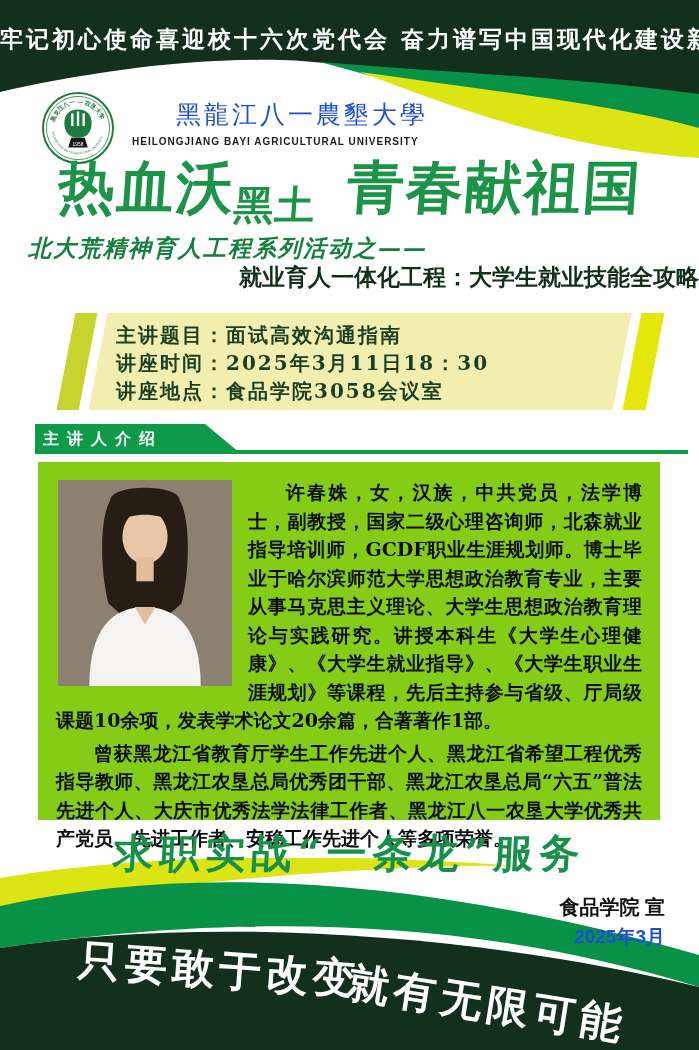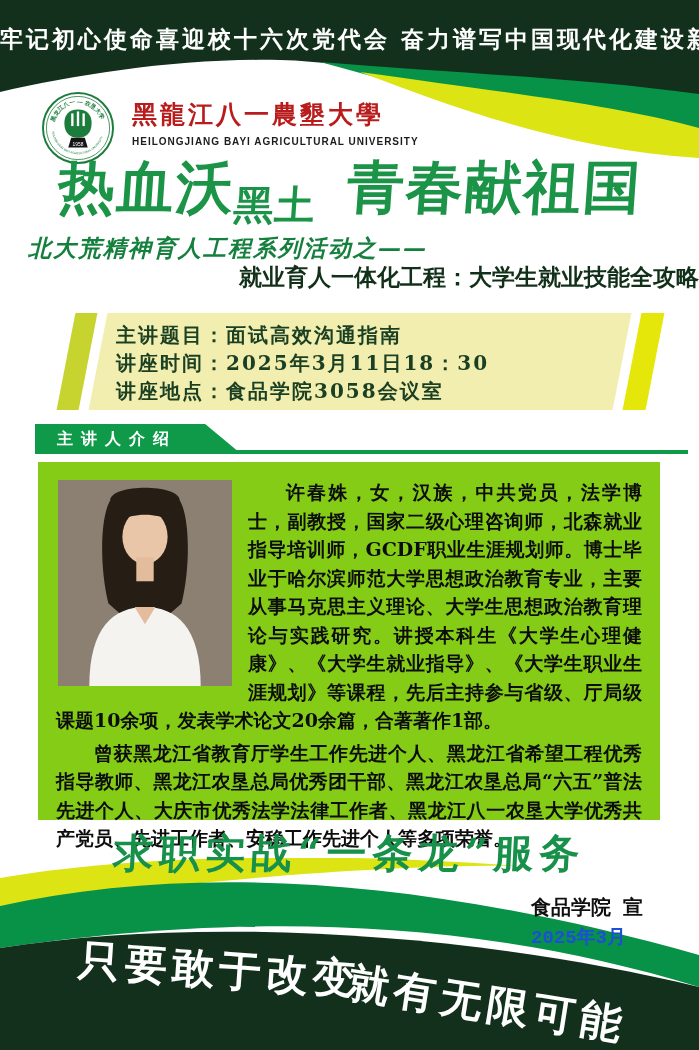--- a/index.html
+++ b/index.html
@@ -13,22 +13,22 @@
   .top-decor{position:absolute;top:0;left:0;width:699px;height:175px;z-index:1;}
   .top-slogan{
     position:absolute;top:24px;left:0;width:699px;z-index:2;
     text-align:center;color:#ffffff;font-family:"DejaVu Serif","Liberation Serif",serif;
     font-weight:bold;font-size:23px;letter-spacing:3px;white-space:nowrap;
   }
   
   .logo-row{position:absolute;top:92px;left:42px;z-index:3;display:flex;align-items:flex-start;}
   .seal{width:72px;height:72px;}
   .uni-names{margin-left:18px;padding-top:6px;}
-  .uni-cn{font-family:"DejaVu Serif","Liberation Serif",serif;font-weight:bold;
-    font-size:25px;color:#b91c1c;letter-spacing:3px;white-space:nowrap;}
+  .uni-cn{font-family:"DejaVu Serif","Liberation Serif",serif;font-weight:normal;
+    font-size:25px;color:#1d4ed8;letter-spacing:3px;white-space:nowrap;margin-left:44px;}
   .uni-en{font-size:10px;font-weight:bold;color:#1c1c1c;letter-spacing:1px;margin-top:5px;white-space:nowrap;}
   
   .main-title{
     position:absolute;top:150px;left:58px;width:600px;z-index:3;
     color:#1b9448;font-family:"DejaVu Serif","Liberation Serif",serif;font-weight:bold;
     transform:skewX(-4deg);white-space:nowrap;
   }
   .main-title .t-big{font-size:57px;letter-spacing:2px;}
   .main-title .t-small{font-size:40px;position:relative;top:12px;letter-spacing:1px;}
   .main-title .t-gap{display:inline-block;width:30px;}
@@ -47,37 +47,37 @@
   .info-box{position:absolute;left:98px;top:0;width:524px;height:97px;
     background:#f1eeb0;transform:skewX(-11deg);}
   .info-accent-right{position:absolute;left:632px;top:0;width:23px;height:97px;
     background:#e5e70a;transform:skewX(-11deg);}
   .info-rows{position:absolute;left:116px;top:8px;}
   .info-row{font-family:"DejaVu Serif","Liberation Serif",serif;font-weight:bold;
     font-size:20px;line-height:28px;color:#1a3f22;letter-spacing:2px;white-space:nowrap;}
   
   .section-banner{position:absolute;top:424px;left:35px;width:205px;height:29px;z-index:3;
     background:#0f9a4a;clip-path:polygon(0 0,83% 0,100% 100%,0 100%);}
-  .section-banner span{display:block;padding-left:22px;line-height:29px;color:#fff;
+  .section-banner span{display:block;padding-left:8px;line-height:29px;color:#fff;
     font-size:16px;font-weight:bold;letter-spacing:8px;white-space:nowrap;}
   .section-underline{position:absolute;top:450px;left:35px;width:653px;height:4px;
     background:#0f9a4a;z-index:2;}
   
   .bio-box{position:absolute;top:462px;left:38px;width:622px;height:358px;z-index:3;
     background:#84cc16;box-sizing:border-box;padding:16px 18px 0 18px;}
   .photo{float:left;width:174px;height:206px;margin:2px 16px 6px 2px;background:#8b8072;}
   .bio-box p{margin:0;font-family:"DejaVu Serif","Liberation Serif",serif;font-weight:bold;
     font-size:19px;line-height:28.5px;color:#0d0d0d;text-align:justify;text-indent:2em;}
   .bio-box p + p{margin-top:4px;}
   
   .slogan-green{position:absolute;top:826px;left:0;width:699px;text-align:center;z-index:3;
     font-family:"DejaVu Serif","Liberation Serif",serif;font-weight:bold;font-size:40px;
     color:#17914a;letter-spacing:6px;transform:skewX(-3deg);white-space:nowrap;}
   
-  .publisher{position:absolute;top:894px;right:18px;width:150px;text-align:left;z-index:4;font-family:Liberation Mono, monospace;}
+  .publisher{position:absolute;top:894px;right:34px;width:150px;text-align:right;z-index:4;}
   .publisher .pub-line{font-size:20px;font-weight:bold;color:#101010;white-space:nowrap;}
   .publisher .pub-date{font-size:19px;font-weight:bold;color:#1d4ed8;margin-top:3px;}
   
   .bottom-decor{position:absolute;left:0;bottom:0;width:699px;height:192px;z-index:2;}
   .bottom-slogan-1{position:absolute;top:942px;left:78px;z-index:3;
     color:#ffffff;font-family:"DejaVu Serif","Liberation Serif",serif;font-weight:bold;
     font-size:42px;letter-spacing:5px;transform:rotate(4deg);white-space:nowrap;}
   .bottom-slogan-2{position:absolute;top:976px;left:346px;z-index:3;
     color:#ffffff;font-family:"DejaVu Serif","Liberation Serif",serif;font-weight:bold;
     font-size:42px;letter-spacing:5px;transform:rotate(9deg);white-space:nowrap;}

